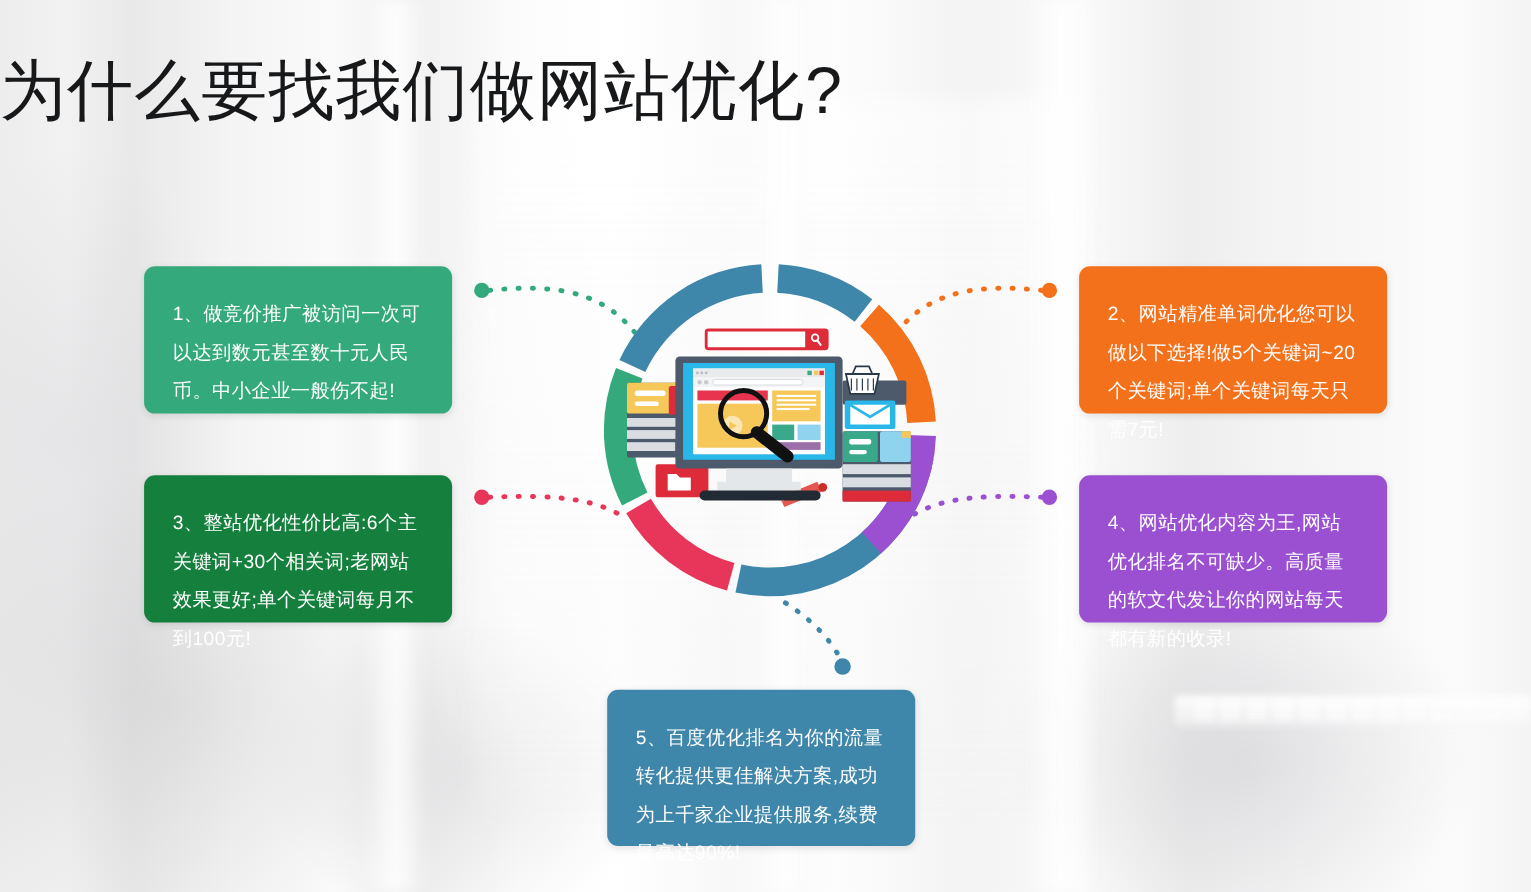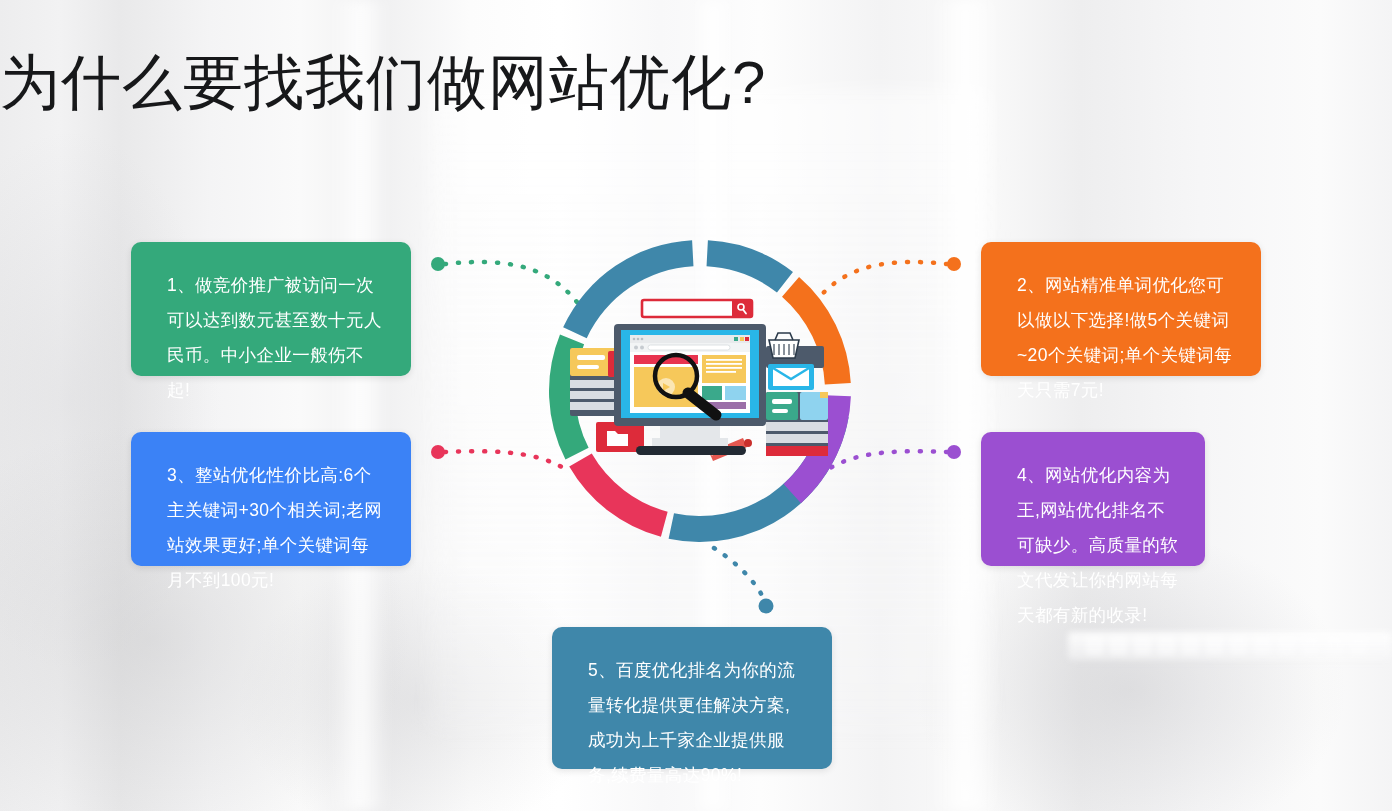--- a/index.html
+++ b/index.html
@@ -86,30 +86,30 @@
   }
 
   
   #connectors { position: absolute; left: 0; top: 0; }
 
   
   .card {
     position: absolute;
     border-radius: 10px;
     color: #ffffff;
-    padding: 26px 26px 24px 36px;
+    padding: 26px 26px 24px 26px;
     font-size: 17.5px;
     line-height: 35px;
     letter-spacing: 0.4px;
     box-shadow: 0 2px 7px rgba(0,0,0,0.10);
   }
   #card-1 { left: 131px; top: 242px; width: 280px; height: 134px; background: #34a97b; }
   #card-2 { left: 981px; top: 242px; width: 280px; height: 134px; background: #f4711c; }
-  #card-3 { left: 131px; top: 432px; width: 280px; height: 134px; background: #3b82f6; }
-  #card-4 { left: 981px; top: 432px; width: 224px; height: 134px; background: #9b4fd1; }
+  #card-3 { left: 131px; top: 432px; width: 280px; height: 134px; background: #15803d; }
+  #card-4 { left: 981px; top: 432px; width: 280px; height: 134px; background: #9b4fd1; }
   #card-5 { left: 552px; top: 627px; width: 280px; height: 142px; background: #3f87aa; }
   .card-text { display: block; }
 </style>
 </head>
 <body>
 
 <div id="stage">
 
   <div id="bg-photo">
     <div class="bg-dock-icons">

